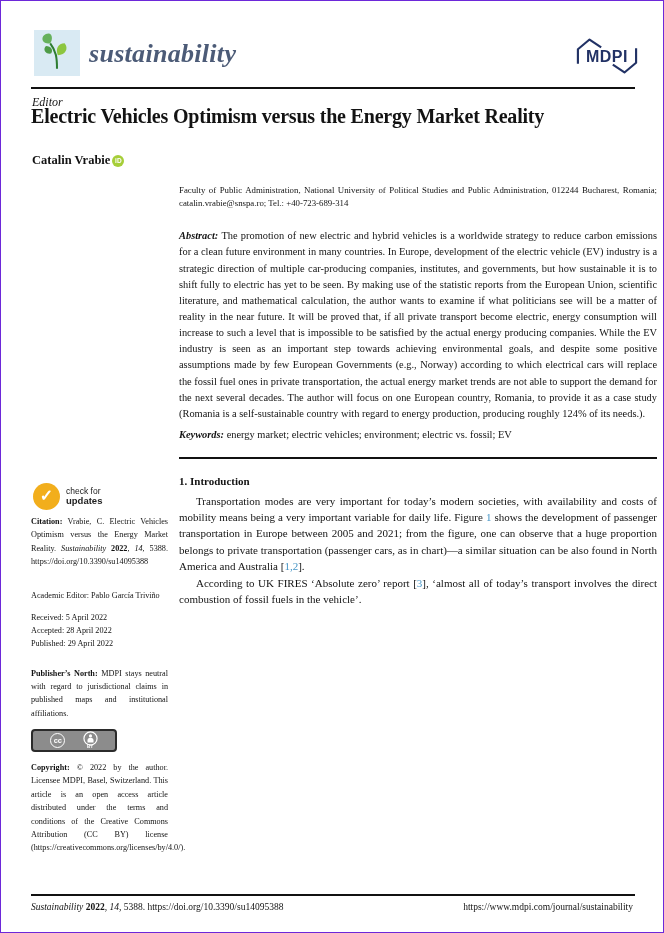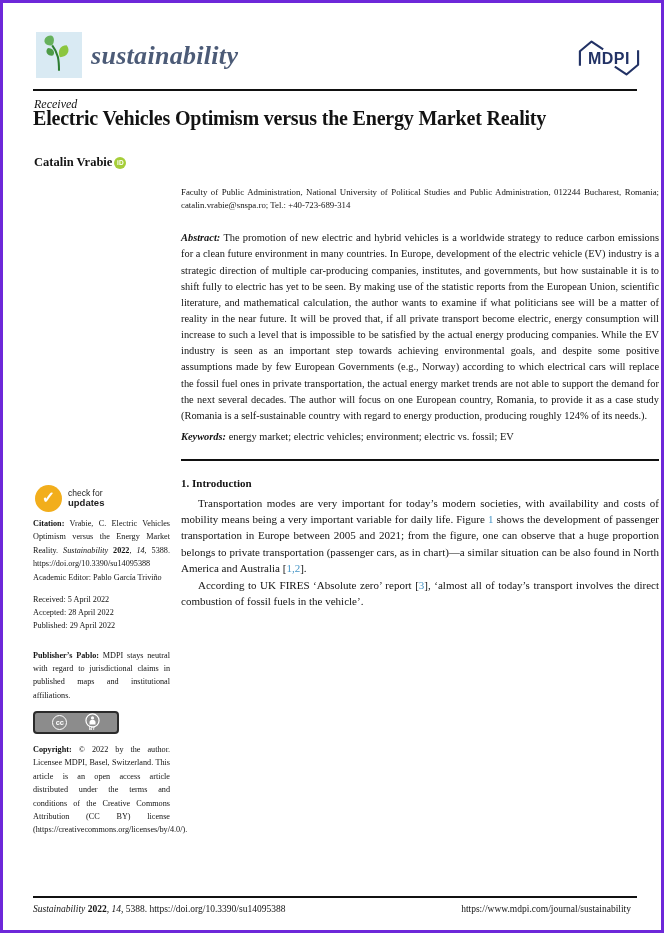--- a/index.html
+++ b/index.html
@@ -1,20 +1,20 @@
 <!DOCTYPE html>
 <html><head>
 <meta charset="utf-8">
 <style>
   * { margin:0; padding:0; box-sizing:border-box; }
   html,body { background:#ffffff; }
   .page {
     position:relative; width:664px; height:933px; background:#fff;
     font-family:"Liberation Serif", serif; color:#131313;
-    border:3px solid #6d28d9; overflow:hidden;
+    border:1px solid #6d28d9; overflow:hidden;
   }
   
   .logo-box { position:absolute; left:33px; top:29px; width:46px; height:46px;
     background:#d9eaf3; display:flex; align-items:center; justify-content:center; }
   .journal-name { position:absolute; left:88px; top:38px; font-style:italic;
     font-weight:600; font-size:26px; color:#4c5b77; letter-spacing:0.3px; }
   .mdpi-logo { position:absolute; left:574px; top:35px;text-align:center; }
   .header-rule { position:absolute; left:30px; top:86px; width:604px; height:2px; background:#111; }
   
   .article-label { position:absolute; left:31px; top:94px; font-style:italic; font-size:12px; }
@@ -41,21 +41,21 @@
     font-size:8.2px; line-height:13.35px; }
   .update-badge { display:flex; align-items:center; gap:6px; height:28px; margin-left:2px; }
   .update-check { width:27px; height:27px; border-radius:50%; background:#f2ae1c; color:#fff;
     display:flex; align-items:center; justify-content:center;
     font-family:"Liberation Sans",sans-serif; font-size:16px; font-weight:bold; }
   .update-text { display:flex; flex-direction:column; font-family:"Liberation Sans",sans-serif;
     font-size:8.5px; line-height:9.5px; color:#222; }
   .update-text .l2 { font-weight:bold; font-size:9.5px; }
   .sb-par { text-align:justify; }
   .sb-citation { margin-top:5px; }
-  .sb-editor { margin-top:1px; }
+  .sb-editor { margin-top:21px; }
   .sb-dates { margin-top:8px; }
   .sb-note { margin-top:16px; }
   .cc-badge { margin-top:9px; width:86px; height:23px; background:#8c8c8c;
     border:2px solid #2b2b2b; border-radius:4px;
     display:flex; align-items:center; justify-content:space-evenly; }
   .cc-circle { width:15px; height:15px; border:1.3px solid #fff; border-radius:50%;
     color:#fff; font-family:"Liberation Sans",sans-serif; font-size:7.5px; font-weight:bold;
     display:flex; align-items:center; justify-content:center; }
   .cc-person { display:flex; flex-direction:column; align-items:center; }
   .by-label { color:#fff; font-family:"Liberation Sans",sans-serif; font-size:4.5px;
@@ -85,21 +85,21 @@
   <div class="journal-name">sustainability</div>
   <div class="mdpi-logo">
     <svg width="64" height="40" viewBox="0 0 66 40">
       <path d="M3 28 L3 13 L15 3 L27 11" stroke="#223265" stroke-width="2.2" fill="none" stroke-linejoin="round"></path>
       <path d="M63 12 L63 27 L51 37 L39 29" stroke="#223265" stroke-width="2.2" fill="none" stroke-linejoin="round"></path>
       <text x="33" y="26" text-anchor="middle" font-family="Liberation Sans, sans-serif" font-size="16.5" font-weight="bold" fill="#223265" letter-spacing="0.5">MDPI</text>
     </svg>
   </div>
   <div class="header-rule"></div>
 
-  <div class="article-label">Received</div>
+  <div class="article-label">Editor</div>
   <h1 class="page-title">Electric Vehicles Optimism versus the Energy Market Reality</h1>
   <div class="author-row">
     <span>Catalin Vrabie</span>
     <span class="orcid">iD</span>
   </div>
 
   <div class="main">
     <p class="affiliation">Faculty of Public Administration, National University of Political Studies and Public Administration, 012244 Bucharest, Romania; catalin.vrabie@snspa.ro; Tel.: +40-723-689-314</p>
 
     <p class="abstract"><b>Abstract:</b><span> The promotion of new electric and hybrid vehicles is a worldwide strategy to reduce carbon emissions for a clean future environment in many countries. In Europe, development of the electric vehicle (EV) industry is a strategic direction of multiple car-producing companies, institutes, and governments, but how sustainable it is to shift fully to electric has yet to be seen. By making use of the statistic reports from the European Union, scientific literature, and mathematical calculation, the author wants to examine if what politicians see will be a matter of reality in the near future. It will be proved that, if all private transport become electric, energy consumption will increase to such a level that is impossible to be satisfied by the actual energy producing companies. While the EV industry is seen as an important step towards achieving environmental goals, and despite some positive assumptions made by few European Governments (e.g., Norway) according to which electrical cars will replace the fossil fuel ones in private transportation, the actual energy market trends are not able to support the demand for the next several decades. The author will focus on one European country, Romania, to provide it as a case study (Romania is a self-sustainable country with regard to energy production, producing roughly 124% of its needs.).</span></p>
@@ -128,21 +128,21 @@
     <p class="sb-par sb-citation"><b>Citation:</b><span> Vrabie, C. Electric Vehicles Optimism versus the Energy Market Reality. </span><span class="it">Sustainability</span><b> 2022</b><span>, </span><span class="it">14</span><span>, 5388.</span><span> https://doi.org/10.3390/su14095388</span></p>
 
     <p class="sb-par sb-editor"><span>Academic Editor:</span><span> Pablo García Triviño</span></p>
 
     <div class="sb-dates">
       <p><span>Received:</span><span> 5 April 2022</span></p>
       <p><span>Accepted:</span><span> 28 April 2022</span></p>
       <p><span>Published:</span><span> 29 April 2022</span></p>
     </div>
 
-    <p class="sb-par sb-note"><b>Publisher’s Pablo:</b><span> MDPI stays neutral with regard to jurisdictional claims in published maps and institutional affiliations.</span></p>
+    <p class="sb-par sb-note"><b>Publisher’s North:</b><span> MDPI stays neutral with regard to jurisdictional claims in published maps and institutional affiliations.</span></p>
 
     <div class="cc-badge">
       <span class="cc-circle">cc</span>
       <span class="cc-person">
         <svg width="15" height="15" viewBox="0 0 16 16">
           <circle cx="8" cy="8" r="7" fill="none" stroke="#fff" stroke-width="1.3"></circle>
           <circle cx="8" cy="5.2" r="1.7" fill="#fff"></circle>
           <path d="M4.8 12.3 v-2.4 a3.2 2.8 0 0 1 6.4 0 v2.4 z" fill="#fff"></path>
         </svg>
         <span class="by-label">BY</span>

